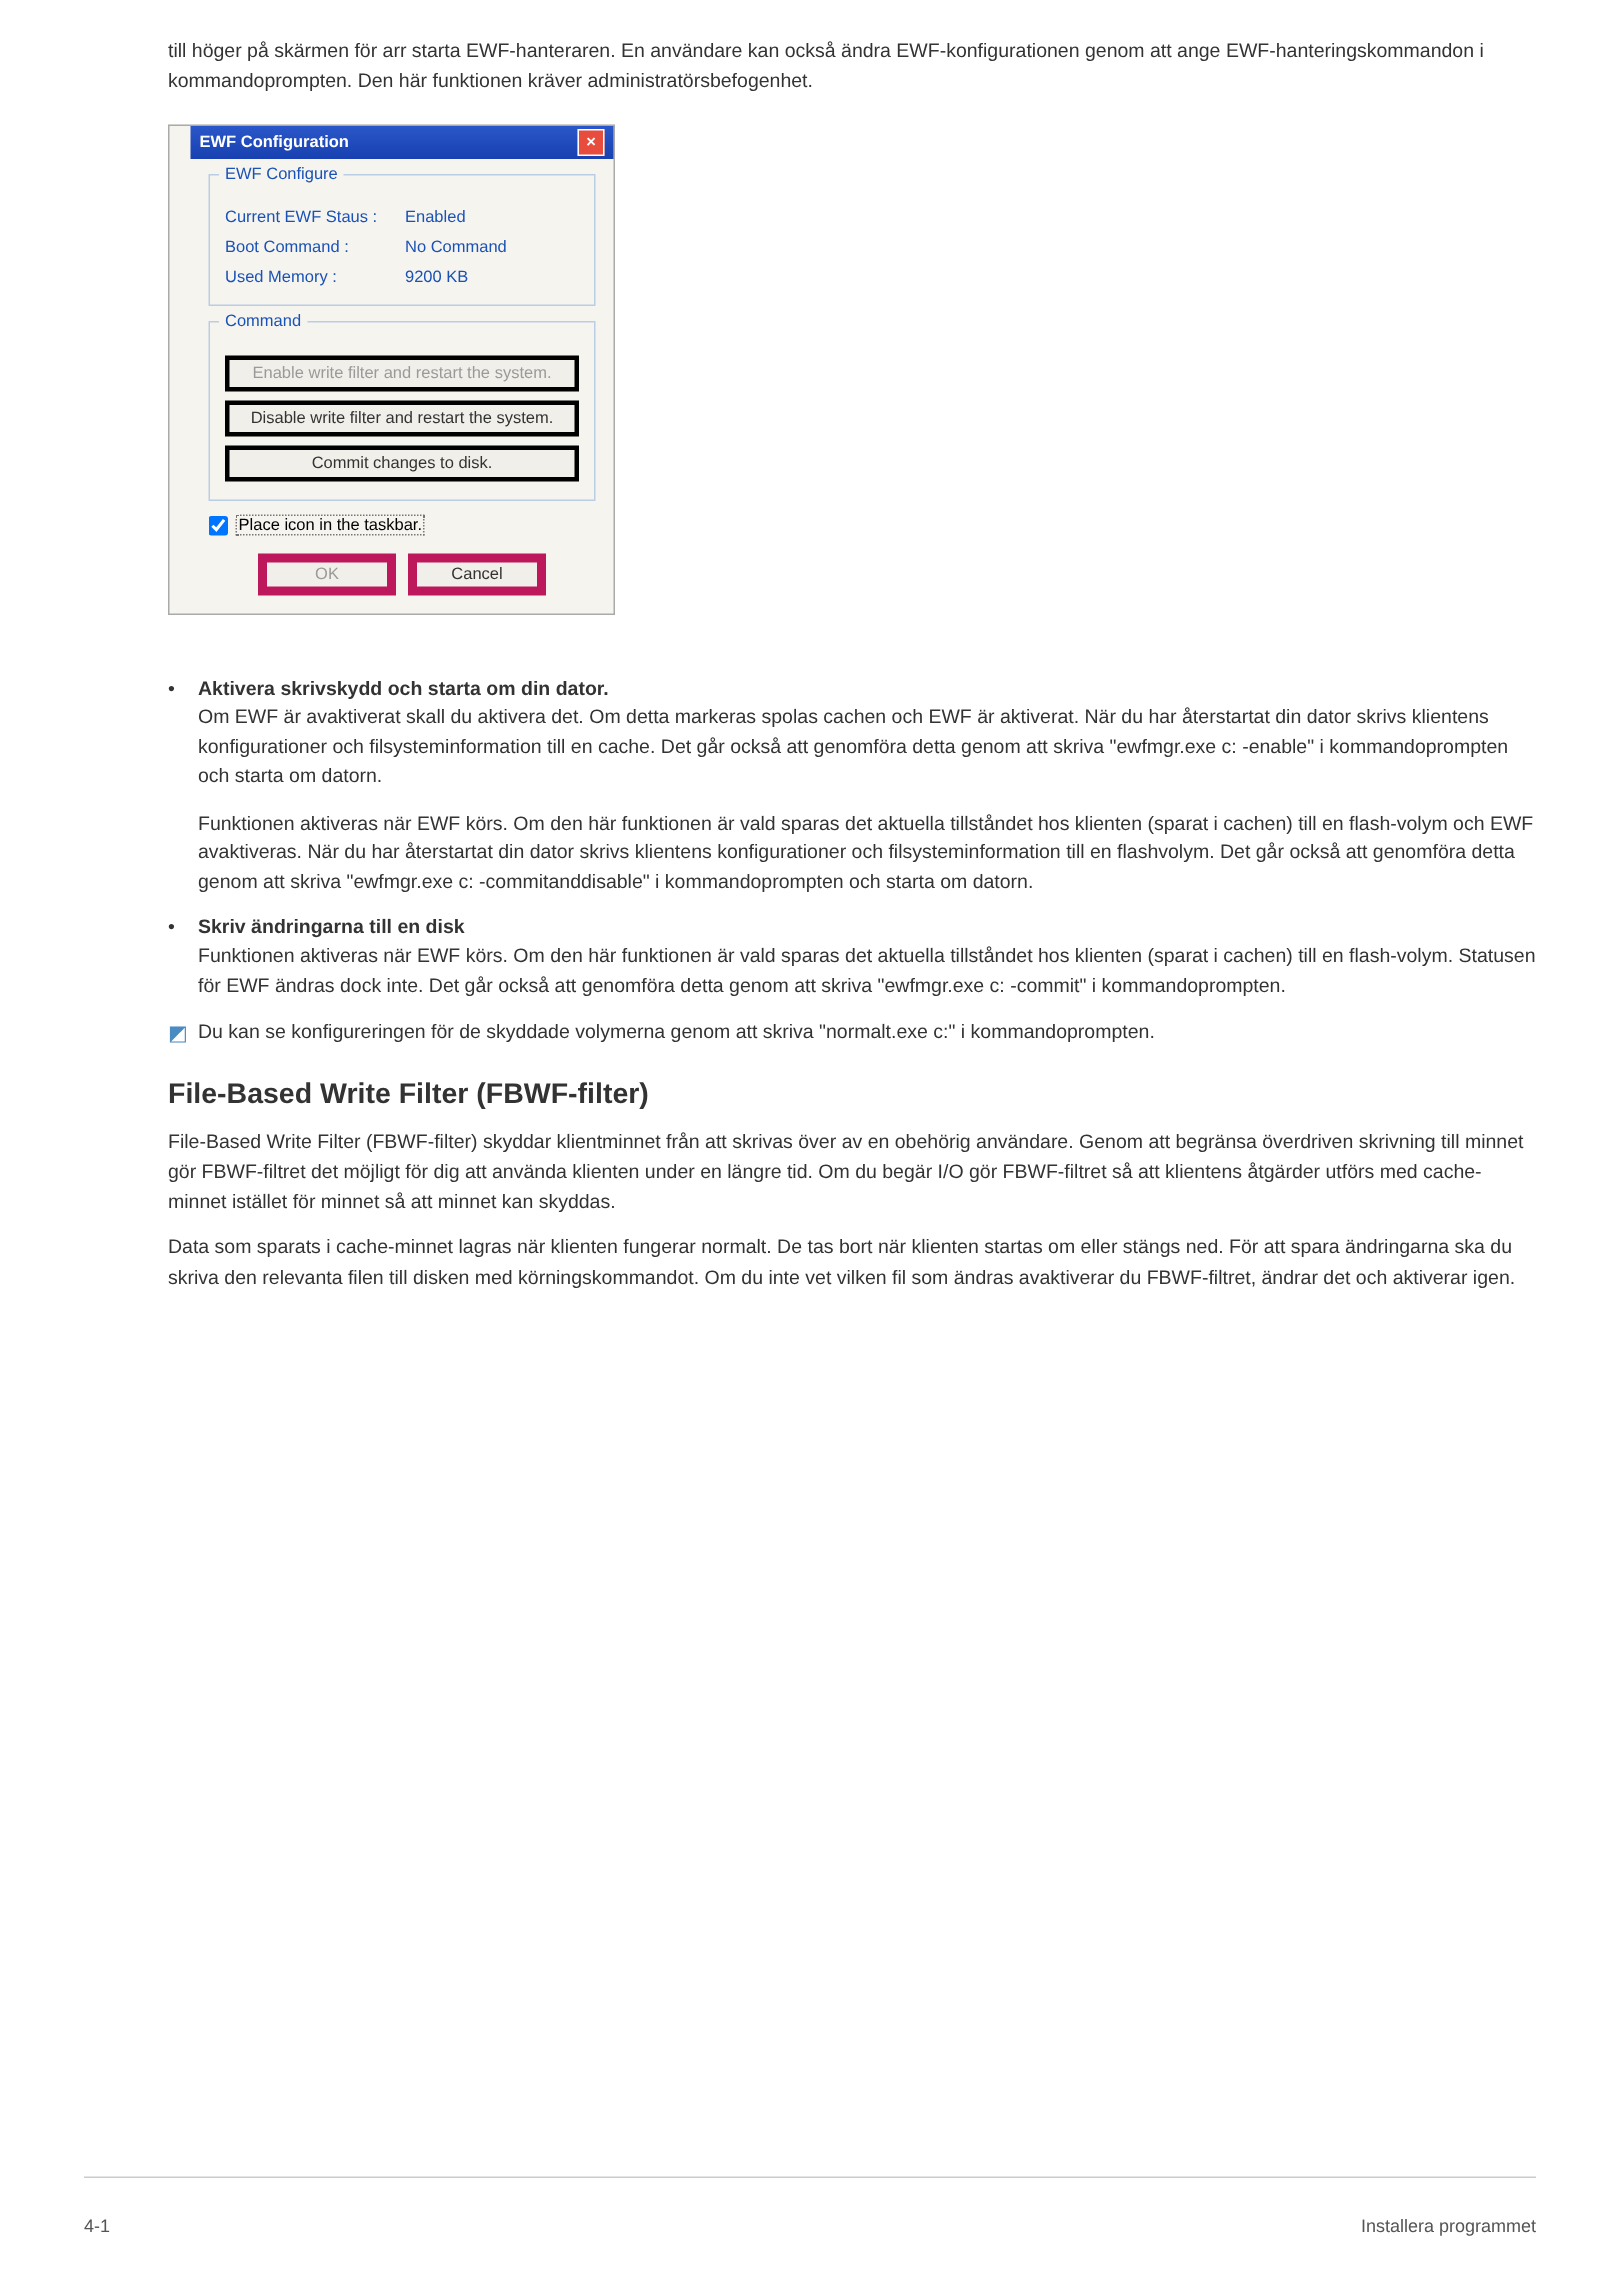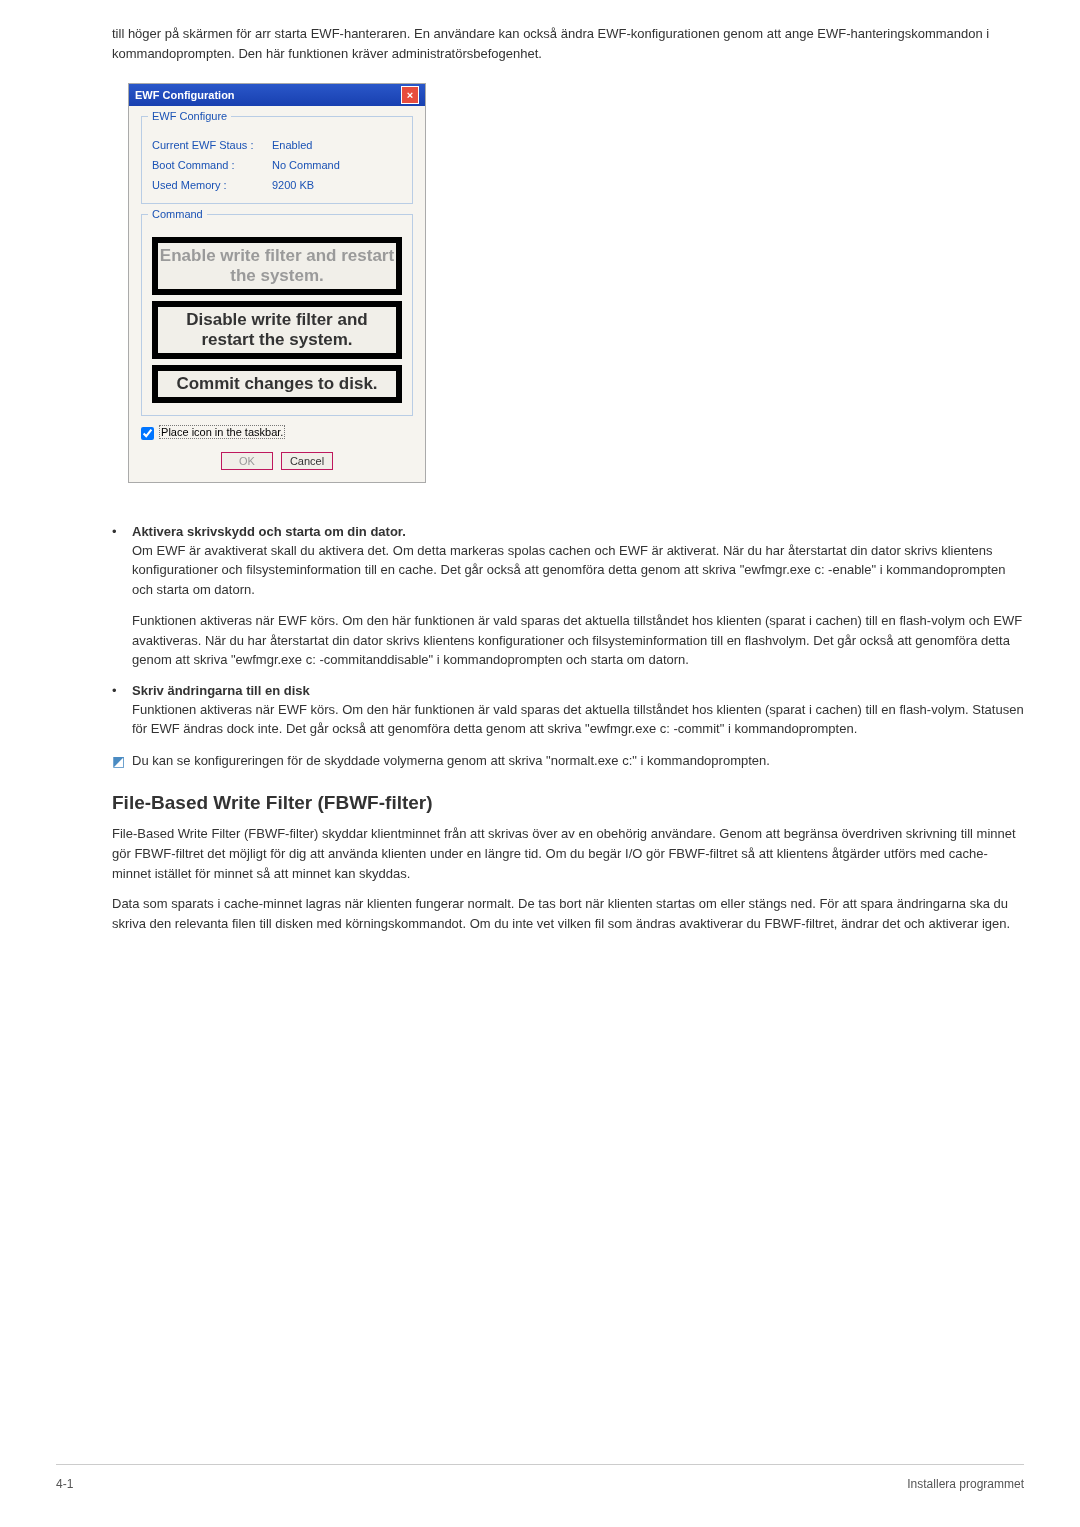--- a/index.html
+++ b/index.html
@@ -12,27 +12,28 @@
     height: 1527px;
     position: relative;
     padding: 24px 56px 40px 56px;
   }
   .intro-text {
     margin-left: 56px;
     margin-bottom: 20px;
     line-height: 1.5;
   }
   .dialog {
-    margin-left: 72px;
+    margin-left: 56px;
     width: 298px;
     border: 1px solid #aaa;
     background: #f6f4ef;
     font-family: Tahoma, Arial, sans-serif;
     font-size: 11px;
     margin-bottom: 40px;
+    padding-left: 14px;
   }
   .dialog-titlebar {
     background: linear-gradient(to bottom, #2a57c9 0%, #1840b0 100%);
     color: #fff;
     font-weight: bold;
     padding: 4px 6px;
     display: flex;
     justify-content: space-between;
     align-items: center;
     height: 22px;
@@ -67,41 +68,40 @@
     margin-bottom: -8px;
   }
   .row { display: flex; margin-bottom: 8px; }
   .row .label { width: 120px; color: #1a52b5; }
   .row .value { color: #1a52b5; }
   .btn {
     display: block;
     width: 100%;
     text-align: center;
     padding: 3px 0;
-    border: 6px solid #000000;
+    border: 3px solid #000000;
     background: #f1efe9;
     color: #333;
     margin-bottom: 6px;
     font-family: Tahoma, Arial, sans-serif;
-    font-size: 17px;
-    font-weight: bold;
+    font-size: 11px;
   }
   .btn.disabled { color: #9a9a9a; }
   .chk-row { margin-top: 4px; margin-bottom: 12px; color: #000; }
   .chk-row input { vertical-align: middle; margin-right: 2px; }
   .chk-row span { border: 1px dotted #777; padding: 0 1px; }
   .okcancel {
     display: flex;
     gap: 8px;
     justify-content: center;
   }
   .okcancel .sbtn {
-    width: 52px;
+    width: 92px;
     padding: 2px 0;
-    border: 1px solid #be185d;
+    border: 6px solid #be185d;
     background: #f1efe9;
     text-align: center;
     font-family: Tahoma, Arial, sans-serif;
     font-size: 11px;
   }
   .okcancel .sbtn.disabled { color: #9a9a9a; }
   ul.bullets { list-style: none; margin-left: 56px; }
   ul.bullets > li { margin-bottom: 12px; }
   ul.bullets > li .bullet-head {
     display: flex;
@@ -144,21 +144,21 @@
     margin-left: 56px;
     line-height: 1.55;
     margin-bottom: 10px;
   }
   .footer {
     position: absolute;
     bottom: 36px;
     left: 56px;
     right: 56px;
     border-top: 1px solid #ccc;
-    padding-top: 12px;
+    padding-top: 25px;
     display: flex;
     justify-content: space-between;
     color: #555;
     font-size: 12px;
   }
 </style>
 </head>
 <body>
 
 <p class="intro-text">till höger på skärmen för arr starta EWF-hanteraren. En användare kan också ändra EWF-konfigurationen genom att ange EWF-hanteringskommandon i kommandoprompten. Den här funktionen kräver administratörsbefogenhet.</p>

